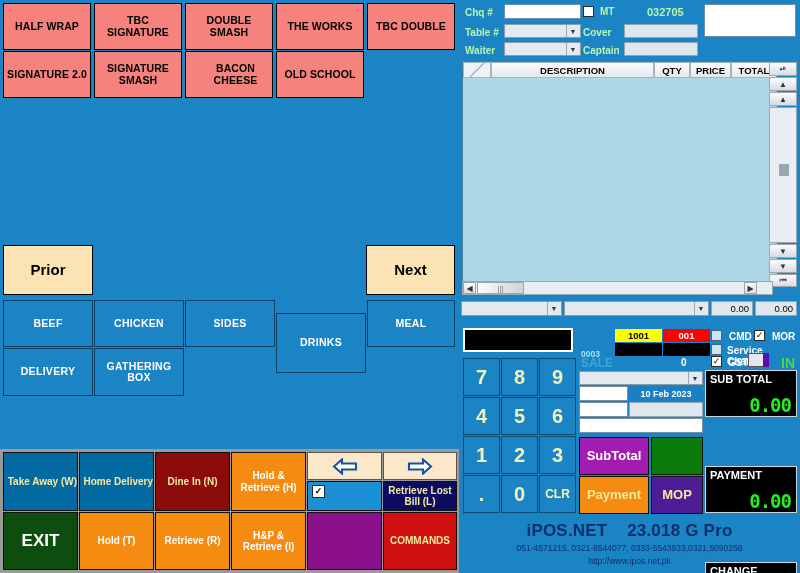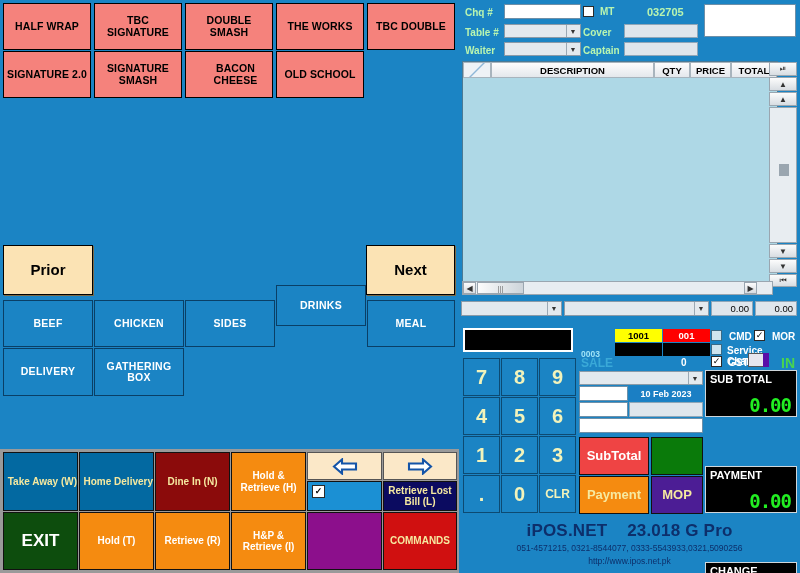--- a/index.html
+++ b/index.html
@@ -101,21 +101,21 @@
   .totlabel{
     position:absolute;left:4px;top:2px;color:#fff;font-size:11px;font-weight:bold;
   }
   .totval{
     position:absolute;right:5px;bottom:0px;font-size:19px;font-weight:bold;
     font-family:"DejaVu Sans Mono", monospace;letter-spacing:-1px;
   }
   .green{color:#22ee22;}
 
   .actbtn{border:1px solid #111;font-size:13px;font-weight:bold;}
-  .a-blue{background:#ef4444;color:#ffffff;}
+  .a-blue{background:#a21caf;color:#ffffff;}
   .a-green{background:#0a7a0a;}
   .a-orange{background:#f58b10;color:#f6e9a0;}
   .a-mop{background:#4c1d95;color:#f6e9a0;}
 
   .chipY{background:#ffff00;color:#000;font-size:9.5px;font-weight:bold;
          display:flex;align-items:center;justify-content:center;}
   .chipR{background:#ff0000;color:#ffffff;font-size:9.5px;font-weight:bold;
          display:flex;align-items:center;justify-content:center;}
   .chipK{background:#000;}
 
@@ -172,21 +172,21 @@
 
     <div class="abs btn catbtn" style="left:3px;top:300px;width:90px;height:47px;">
       <span>BEEF</span>
     </div>
     <div class="abs btn catbtn" style="left:94px;top:300px;width:90px;height:47px;">
       <span>CHICKEN</span>
     </div>
     <div class="abs btn catbtn" style="left:185px;top:300px;width:90px;height:47px;">
       <span>SIDES</span>
     </div>
-    <div class="abs btn catbtn" style="left:276px;top:285px;width:90px;height:41px;">
+    <div class="abs btn catbtn" style="left:276px;top:313px;width:90px;height:60px;">
       <span>DRINKS</span>
     </div>
     <div class="abs btn catbtn" style="left:367px;top:300px;width:88px;height:47px;">
       <span>MEAL</span>
     </div>
 
     <div class="abs btn catbtn" style="left:3px;top:348px;width:90px;height:48px;">
       <span>DELIVERY</span>
     </div>
     <div class="abs btn catbtn" style="left:94px;top:348px;width:90px;height:48px;">

